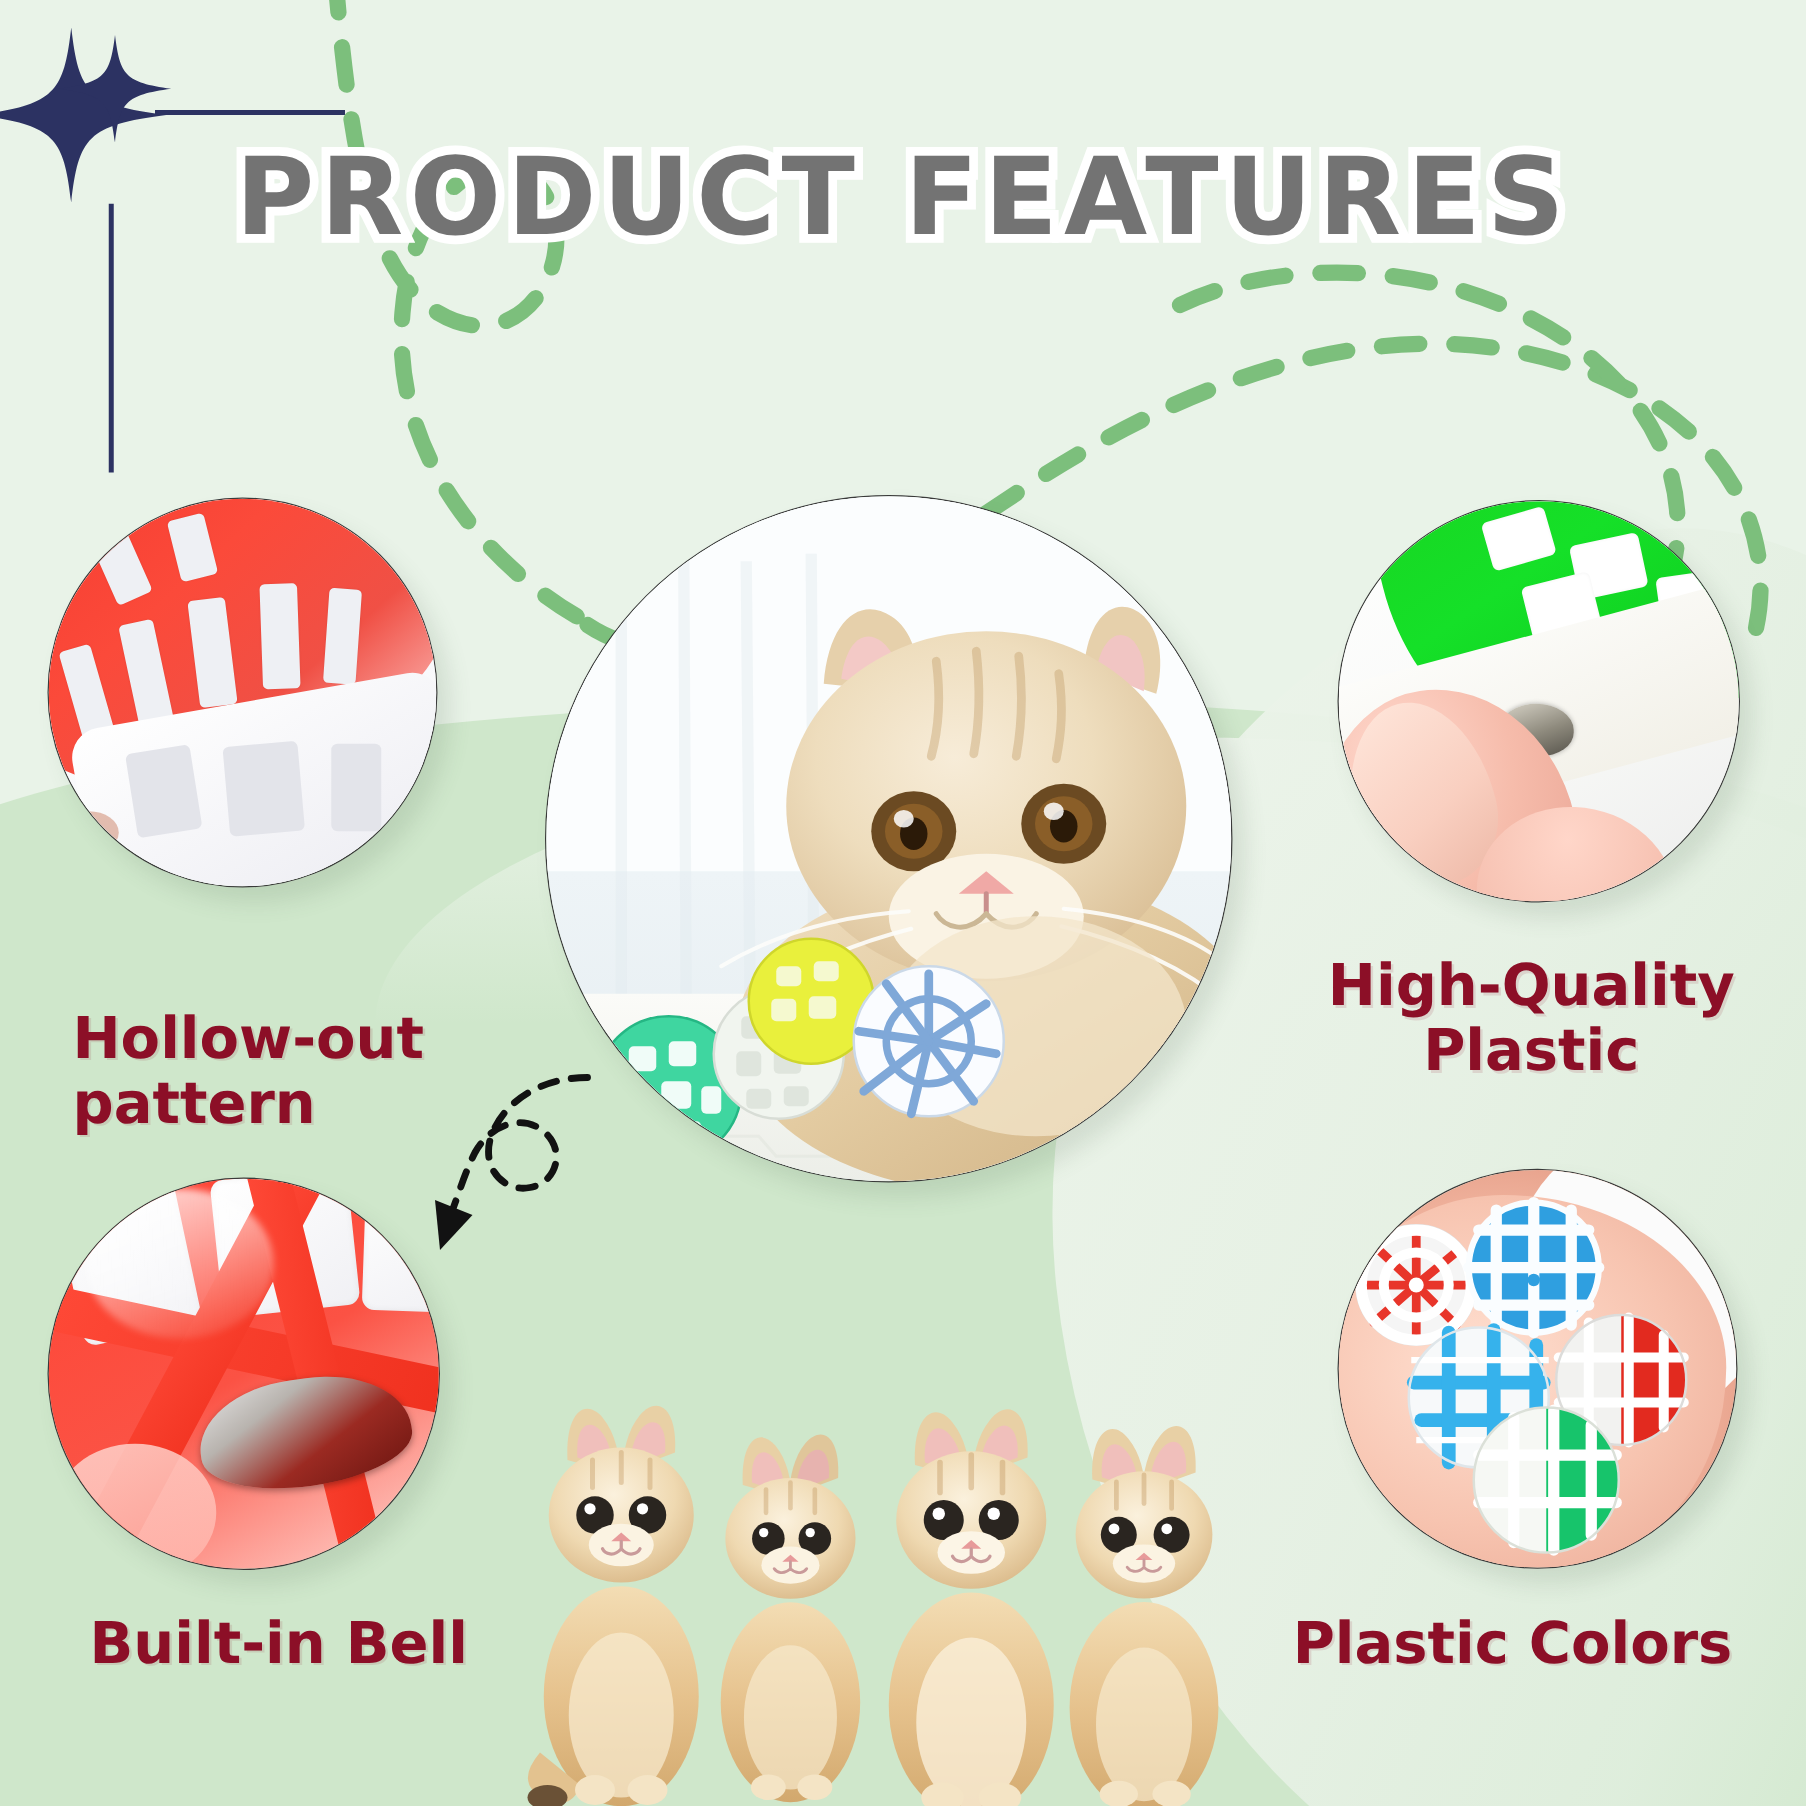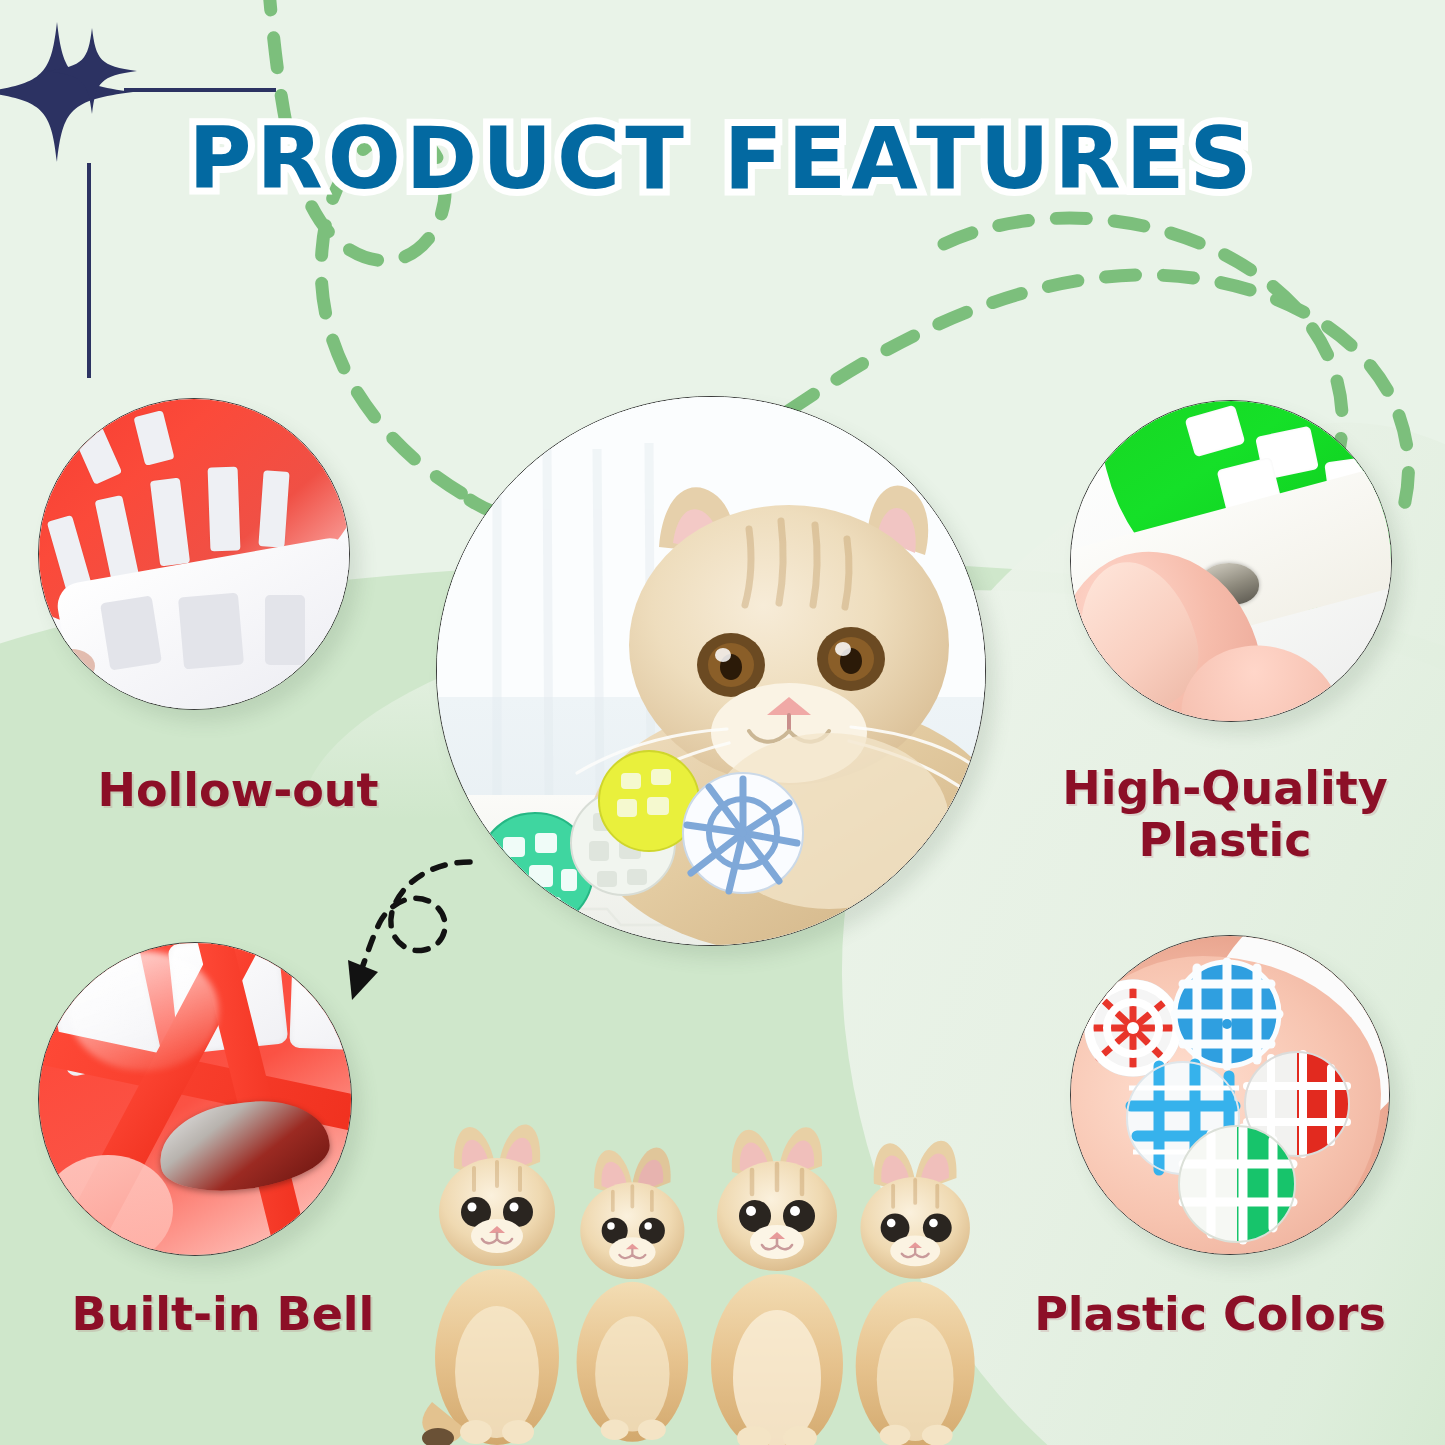--- a/index.html
+++ b/index.html
@@ -35,21 +35,21 @@
   #sparkles{left:0;top:0;}
   #dash-right{left:0;top:0;}
   #dash-left{left:0;top:0;}
   #arrow-svg{left:0;top:0;}
 
   
   .title{
     position:absolute;left:0;right:0;top:108px;text-align:center;
     font-family:"DejaVu Sans", sans-serif;
     font-weight:bold;font-size:86px;letter-spacing:5px;
-    color:#0369a1;
+    color:#737373;
     -webkit-text-stroke:14px #ffffff;
     paint-order:stroke fill;
     text-transform:uppercase;
     z-index:6;
   }
 
   
   .bubble{
     position:absolute;border-radius:50%;overflow:hidden;
     border:1.5px solid #3a3a3a;
@@ -146,21 +146,21 @@
   .flabel{
     position:absolute;
     font-family:"DejaVu Sans", sans-serif;
     font-weight:bold;
     color:#8c0f27;
     font-size:46px;
     line-height:1.14;
     text-shadow:2px 2px 0 rgba(140,15,39,.12);
     z-index:7;
   }
-  #l-hollow{left:58px;top:764px;width:360px;text-align:center;}
+  #l-hollow{left:58px;top:804px;width:360px;}
   #l-plastic{left:1040px;top:762px;width:370px;text-align:center;}
   #l-bell{left:48px;top:1288px;width:350px;text-align:center;}
   #l-colors{left:1010px;top:1288px;width:400px;text-align:center;}
 
   
   #kittens{position:absolute;left:392px;top:1112px;width:640px;height:333px;z-index:6;}
 </style>
 </head>
 <body>
 
@@ -567,20 +567,21 @@
       <ellipse cx="95" cy="128" rx="26" ry="16" fill="#fbf3e2"></ellipse>
       <path d="M95 119 l-7 6 h14 Z" fill="#e79a9a"></path>
       <path d="M95 125 v6 M95 131 c-6 6 -12 3 -14 0 M95 131 c6 6 12 3 14 0" stroke="#c99a9a" stroke-width="2.4" fill="none" stroke-linecap="round"></path>
       <ellipse cx="74" cy="320" rx="16" ry="11" fill="#f4e4c5"></ellipse>
         <ellipse cx="118" cy="320" rx="16" ry="11" fill="#f4e4c5"></ellipse>
     </g>
   </svg>
 
   <div class="flabel" id="l-hollow">
     <div>Hollow-out</div>
+    <div>pattern</div>
   </div>
   <div class="flabel" id="l-plastic">
     <div>High-Quality</div>
     <div>Plastic</div>
   </div>
   <div class="flabel" id="l-bell">
     <div>Built-in Bell</div>
   </div>
   <div class="flabel" id="l-colors">
     <div>Plastic Colors</div>

